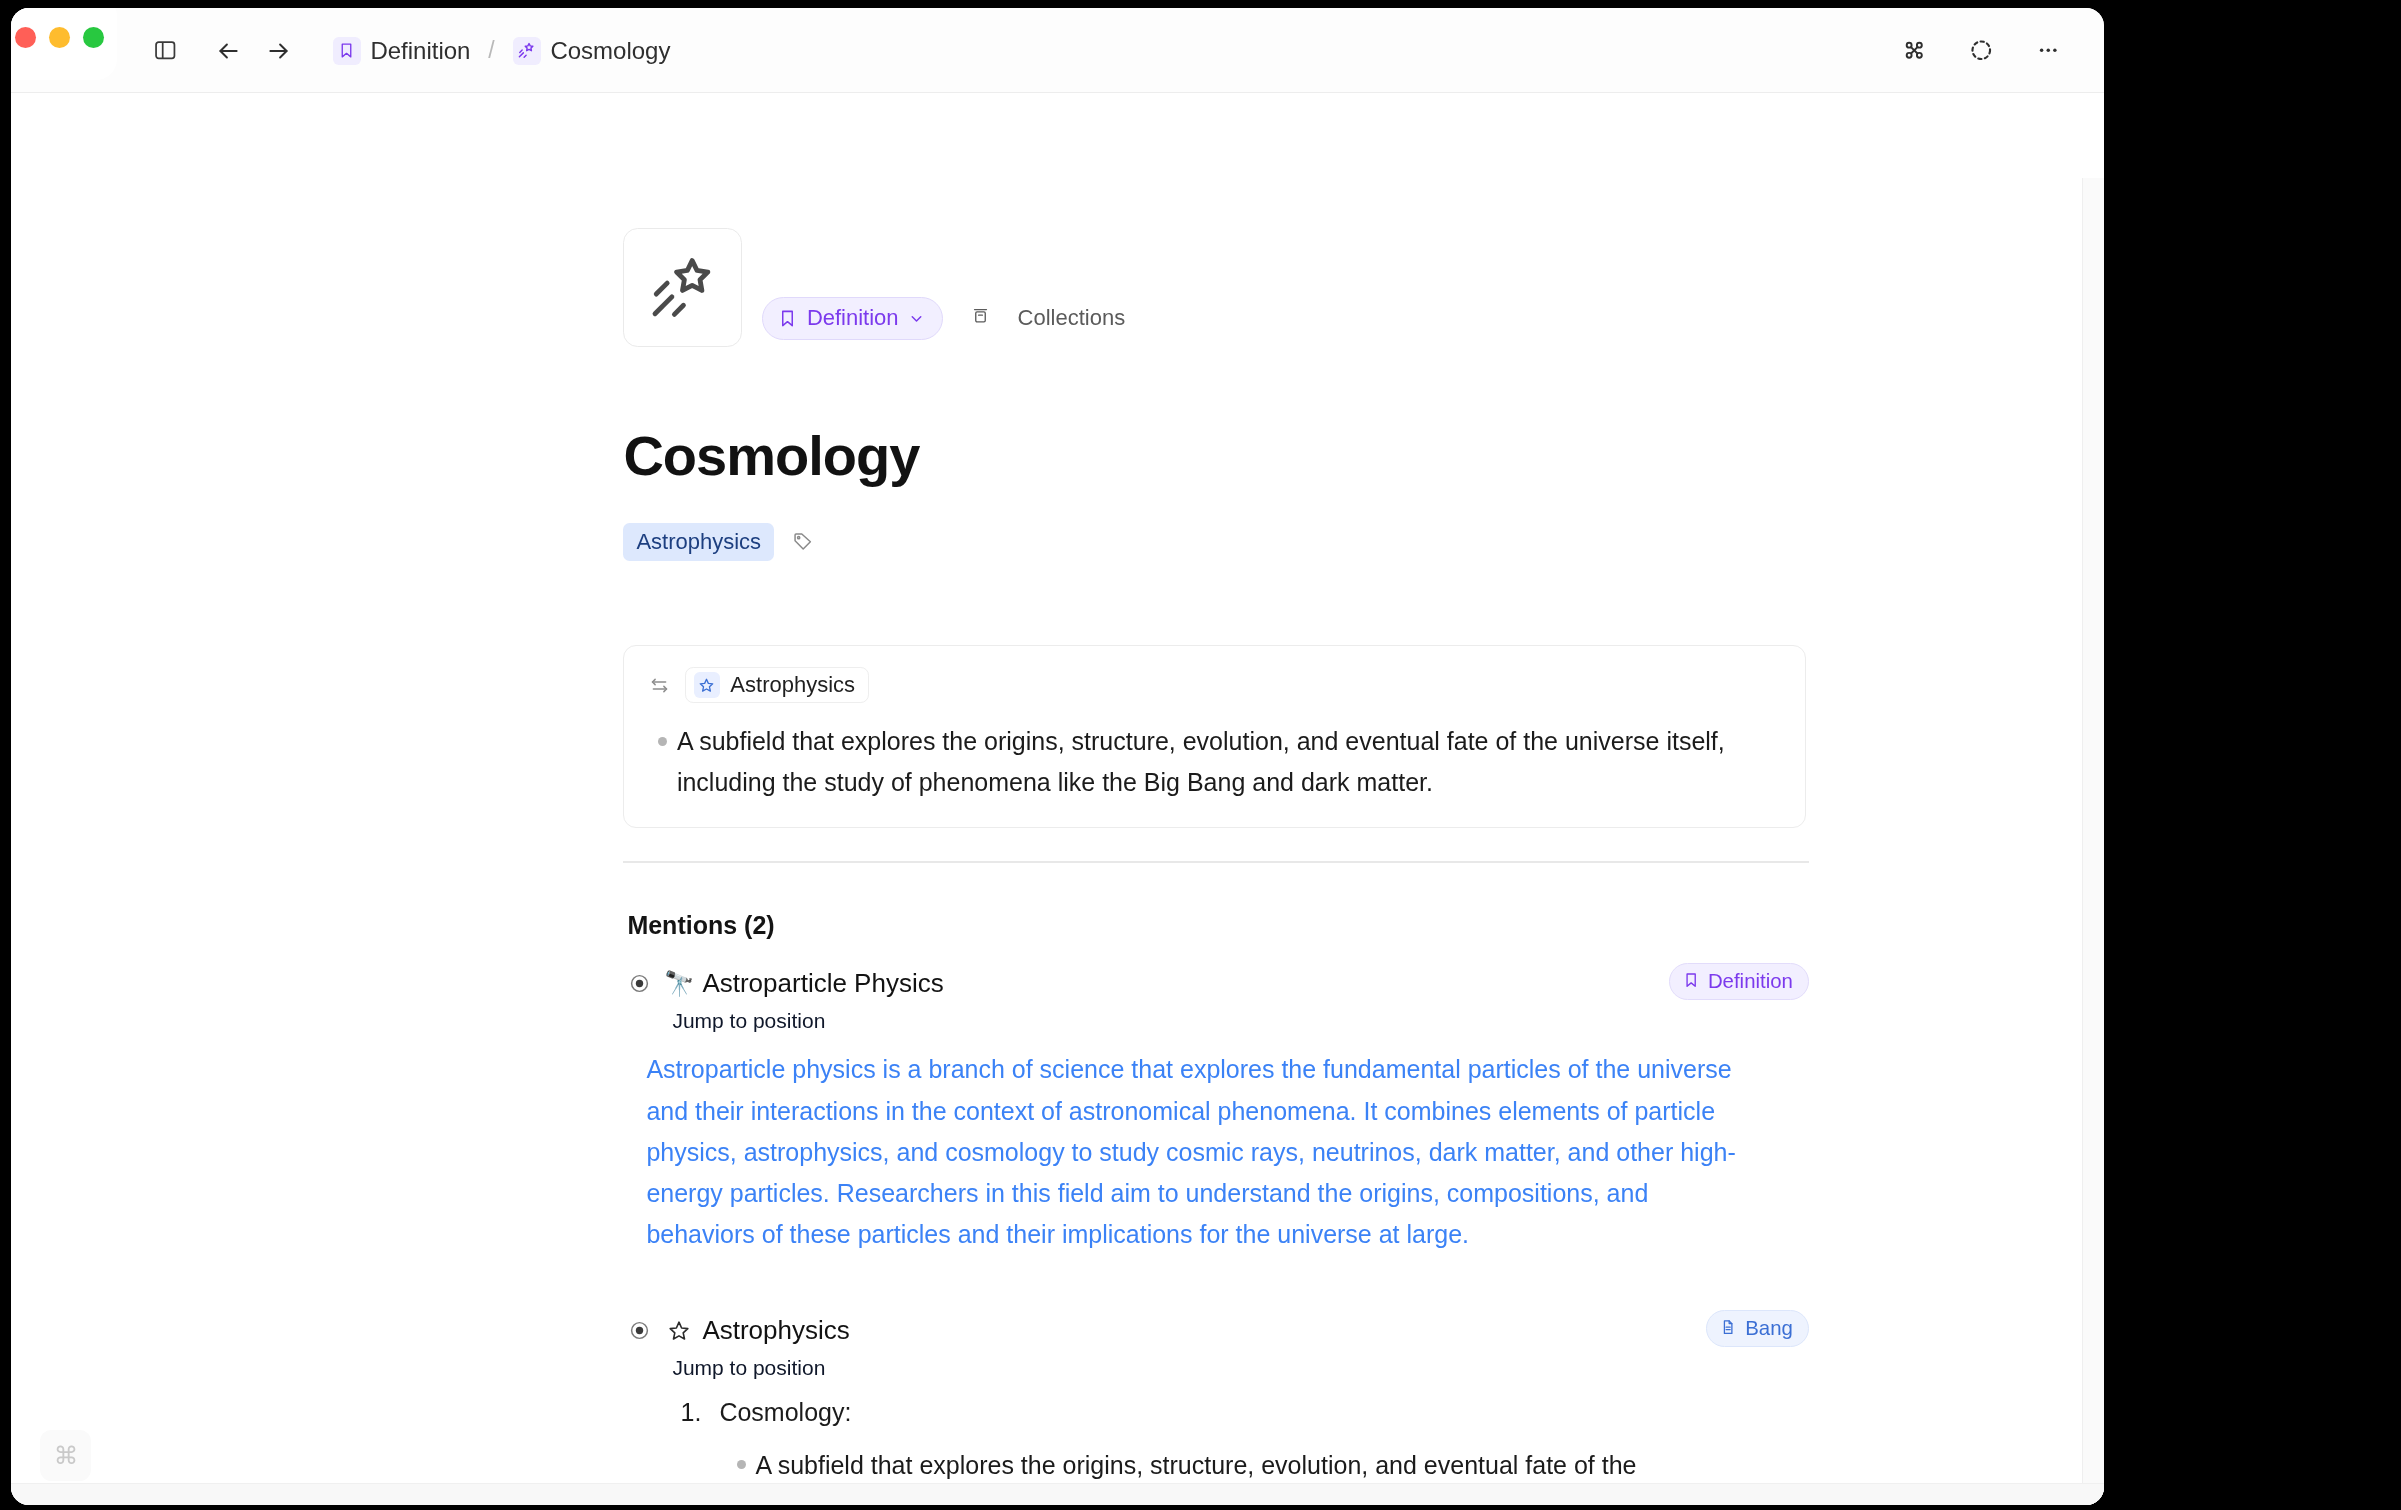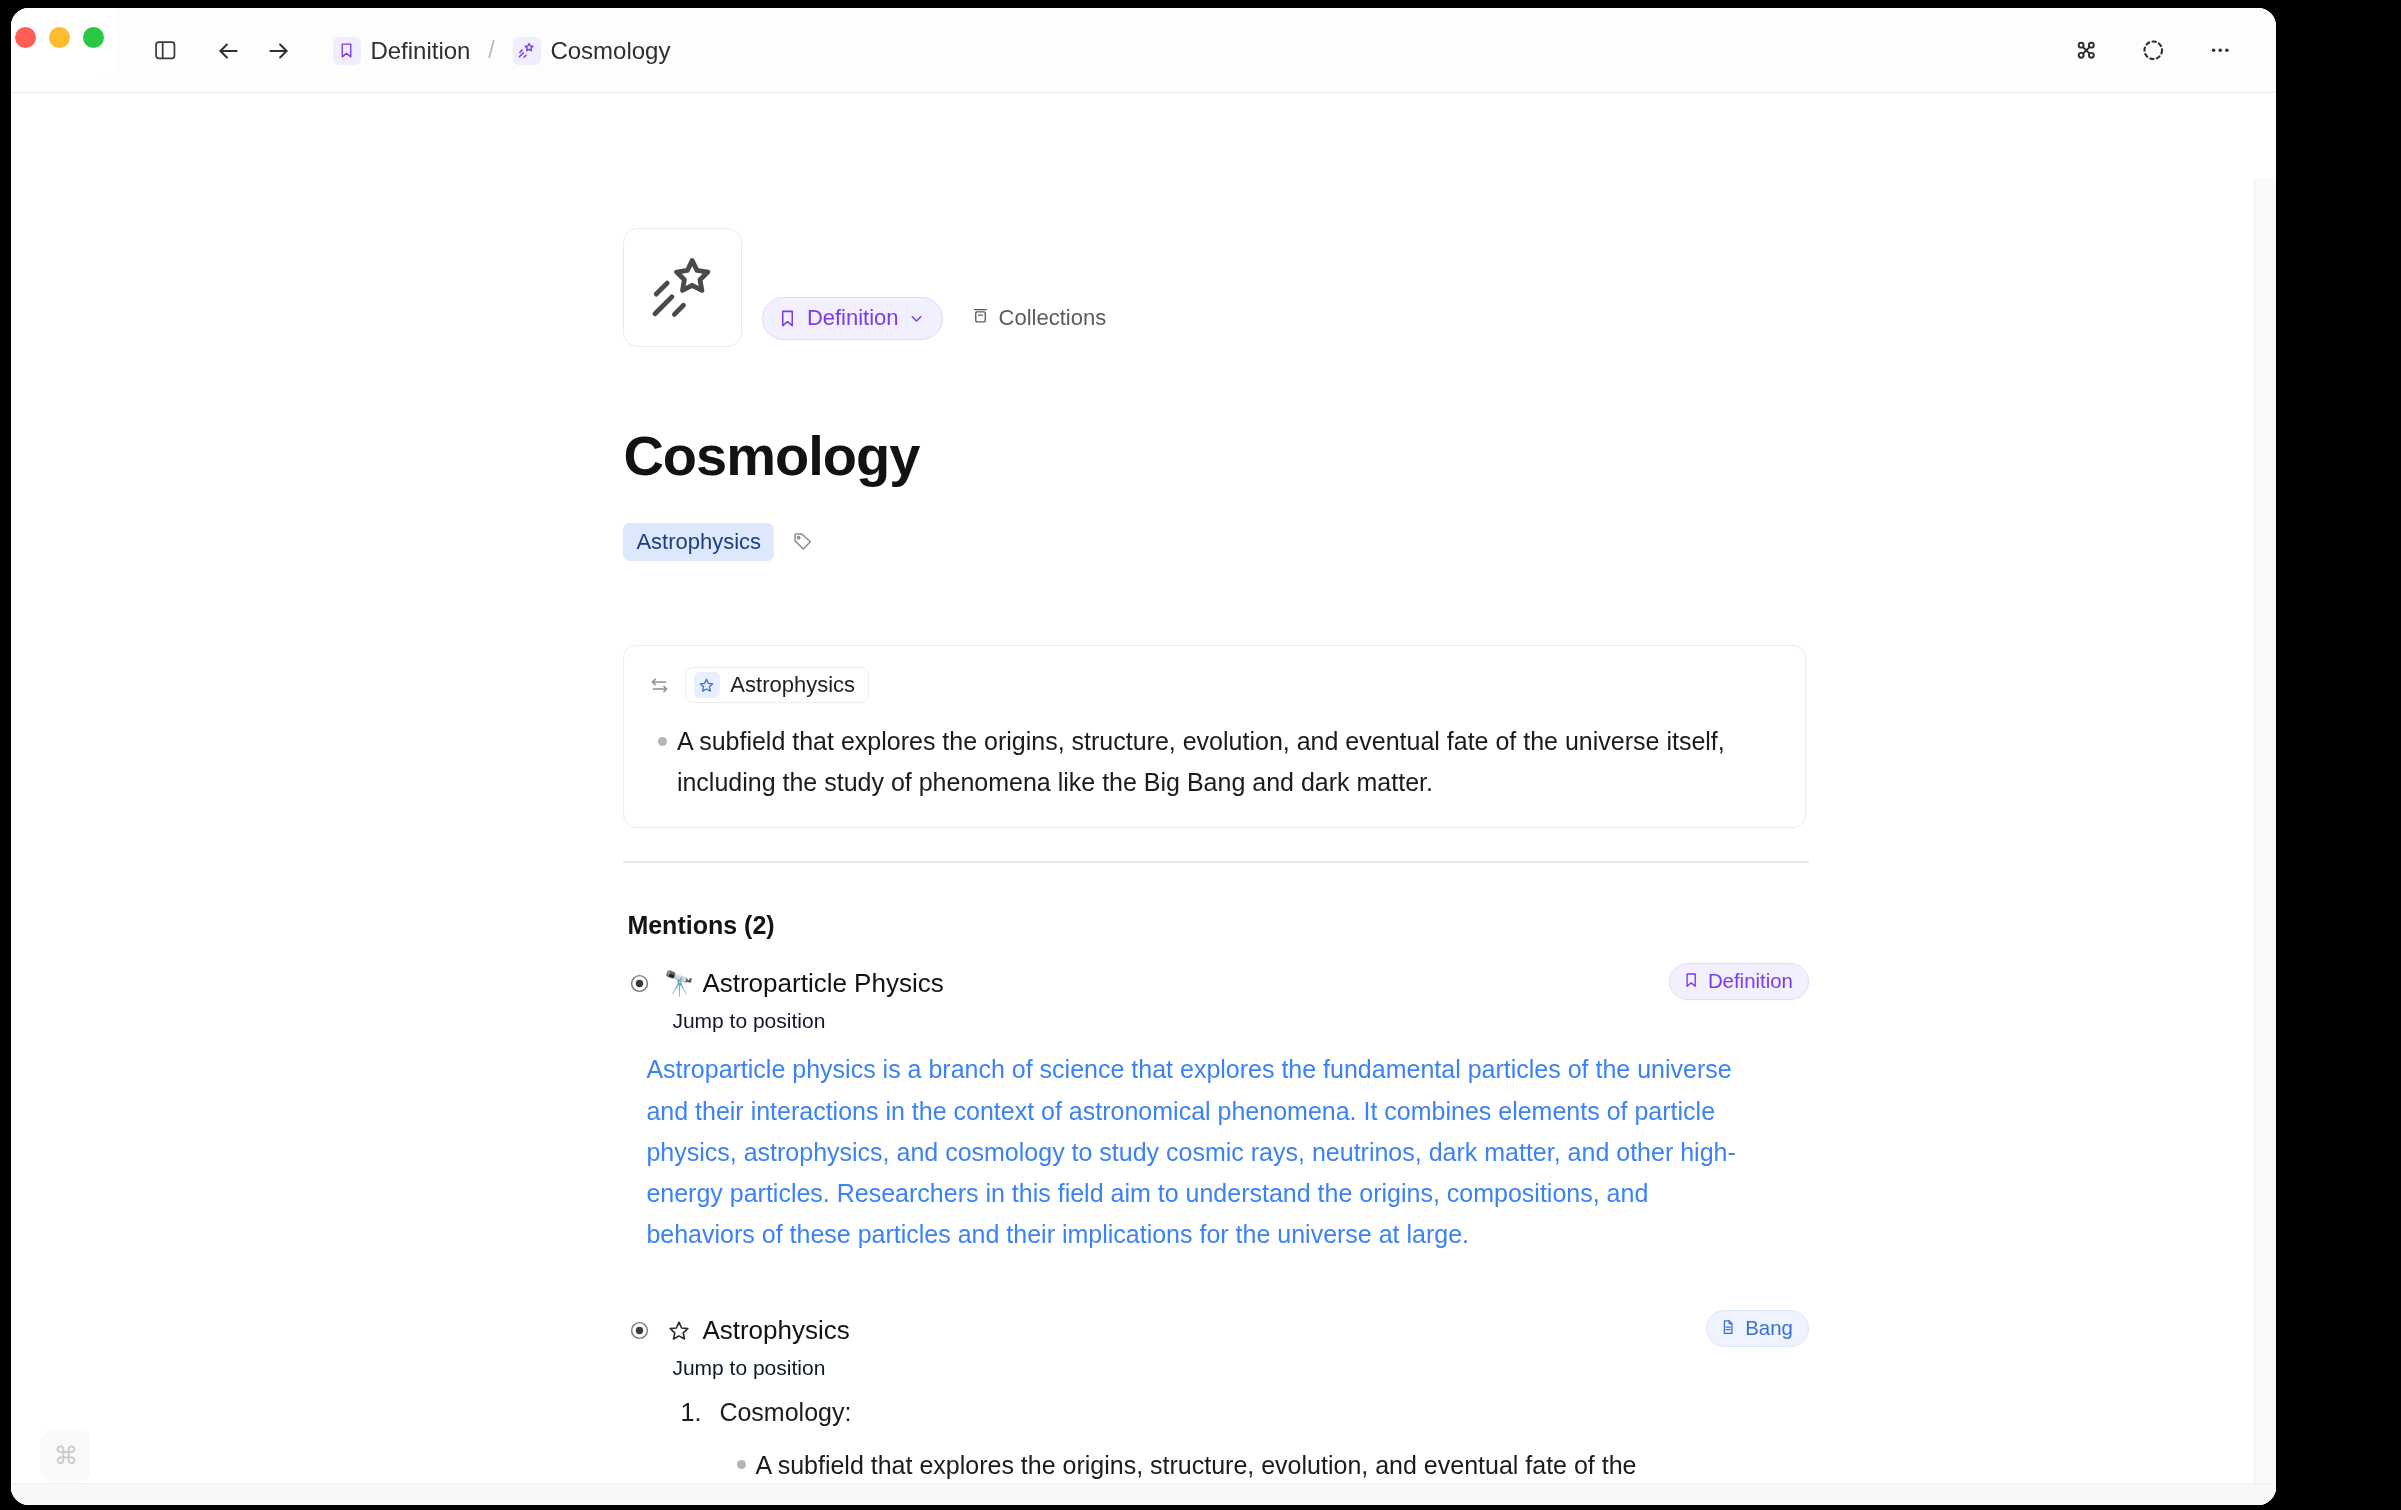--- a/index.html
+++ b/index.html
@@ -19,21 +19,21 @@
     height: 1510px;
     background: #000;
     overflow: hidden;
   }
 
   
   .window {
     position: absolute;
     left: 11.4px;
     top: 8.2px;
-    width: 2265px;
+    width: 2093px;
     height: 1497px;
     background: #ffffff;
     border-radius: 18px;
     overflow: hidden;
     box-shadow: 0 0 0 0.8px rgba(0,0,0,0.06);
   }
 
   
   .titlebar {
     position: absolute;
@@ -177,21 +177,21 @@
     color: #7c3aed;
     border-radius: 815px;
     padding: 7.3px 16.3px 7.3px 14.7px;
     font-size: 22px;
     font-weight: 500;
   }
   .chip-definition svg { display:block; }
 
   .collections-btn {
     display: flex;
-    gap: 9px;
+    gap: 28px;
     color: #5b5b5b;
     font-size: 22px;
     padding: 4.9px 4.9px;
     border-radius: 6.5px;
   }
 
   .page-title {
     position: absolute;
     left: 0;
     top: 335px;

